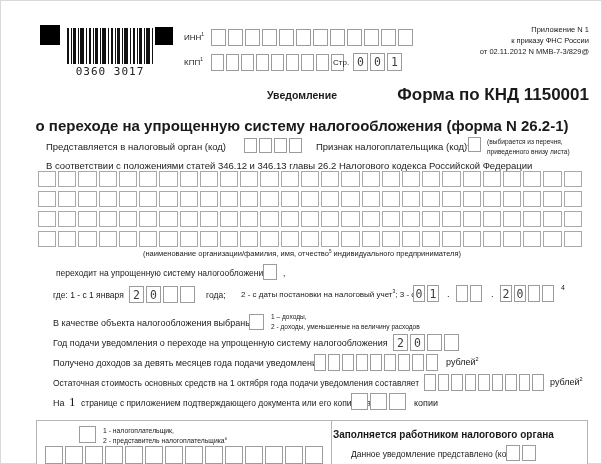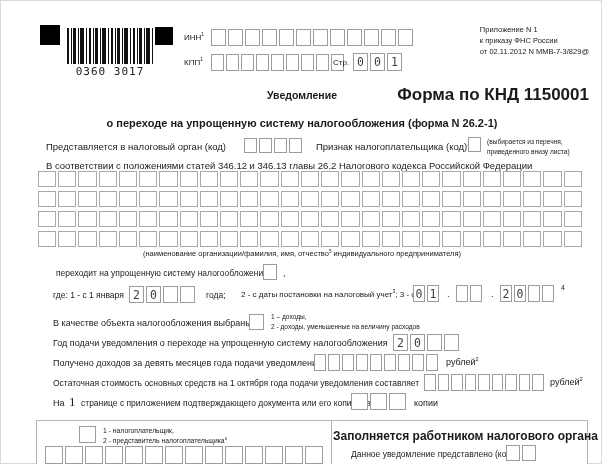--- a/index.html
+++ b/index.html
@@ -10,21 +10,21 @@
   }
   .page{position:absolute;inset:0;border:1px solid #d9d9d9;background:#fff}
   .abs{position:absolute;white-space:nowrap}
   .lbl{font-size:9.5px}
   .lbl9{font-size:9px}
   .lbl85{font-size:8.5px}
   .lbl8{font-size:8px}
   .fine{font-size:6.6px;line-height:1.5}
   .bold{font-weight:bold}
   .ctr{left:0;width:602px;text-align:center}
-  .rt{}
+  .rt{text-align:right}
   sup{font-size:0.62em;vertical-align:super;line-height:0}
   .sq{background:#000}
   .cells{display:flex;gap:2px}
   .cell{
     box-sizing:border-box;flex:0 0 auto;
     width:var(--cw,14px);height:var(--ch,16px);
     border:1px solid #9c9c9c;background:#fff;
     display:flex;align-items:center;justify-content:center;
     font-family:"DejaVu Sans Mono","Liberation Mono",monospace;
     font-size:11.5px;color:#3d3d3d;
@@ -93,21 +93,21 @@
     </div>
 
   <div class="abs rt" style="right:12px;top:24px;font-size:7.5px;line-height:1.45">
     <div>Приложение N 1</div>
     <div>к приказу ФНС России</div>
     <div>от 02.11.2012 N ММВ-7-3/829@</div>
   </div>
   <div class="abs bold rt" style="right:12px;top:84px;font-size:17px">Форма по КНД 1150001</div>
 
   <div class="abs ctr bold" style="top:88px;font-size:10.5px">Уведомление</div>
-  <div class="abs ctr bold" style="top:116px;font-size:11px">о переходе на упрощенную систему налогообложения (форма N 26.2-1)</div>
+  <div class="abs ctr bold" style="top:116px;font-size:15px">о переходе на упрощенную систему налогообложения (форма N 26.2-1)</div>
 
   <div class="abs lbl" style="left:45px;top:140px">Представляется в налоговый орган (код)</div>
   <div class="abs cells" style="left:243px;top:137px;--cw:13px;--ch:15px">
       <span class="cell"></span>
       <span class="cell"></span>
       <span class="cell"></span>
       <span class="cell"></span>
     </div>
   <div class="abs lbl" style="left:315px;top:140px">Признак налогоплательщика (код)*</div>
   <div class="abs cells" style="left:467px;top:136px;--cw:13px;--ch:15px">
@@ -346,20 +346,20 @@
       <span class="cell"></span>
       <span class="cell"></span>
       <span class="cell"></span>
       <span class="cell"></span>
       <span class="cell"></span>
       <span class="cell"></span>
       <span class="cell"></span>
       <span class="cell"></span>
     </div>
 
-  <div class="abs bold" style="left:332px;top:428px;width:250px;text-align:center;font-size:12px">Заполняется работником налогового органа</div>
+  <div class="abs bold" style="left:332px;top:428px;width:250px;text-align:left;font-size:10px">Заполняется работником налогового органа</div>
   <div class="abs" style="left:350px;top:448px;font-size:8.5px">Данное уведомление представлено (код)</div>
   <div class="abs cells" style="left:505px;top:444px;--cw:14px;--ch:16px">
       <span class="cell"></span>
       <span class="cell"></span>
     </div>
 
 </div>
 
 </body></html>

